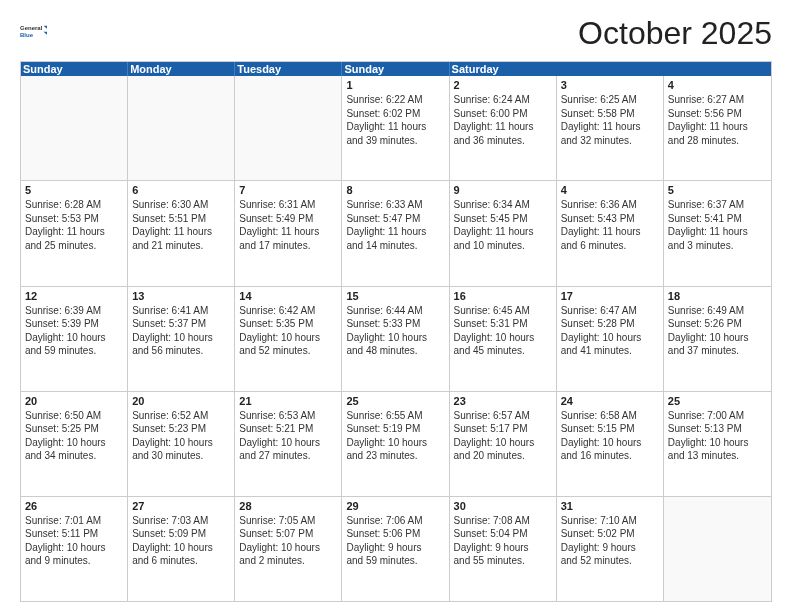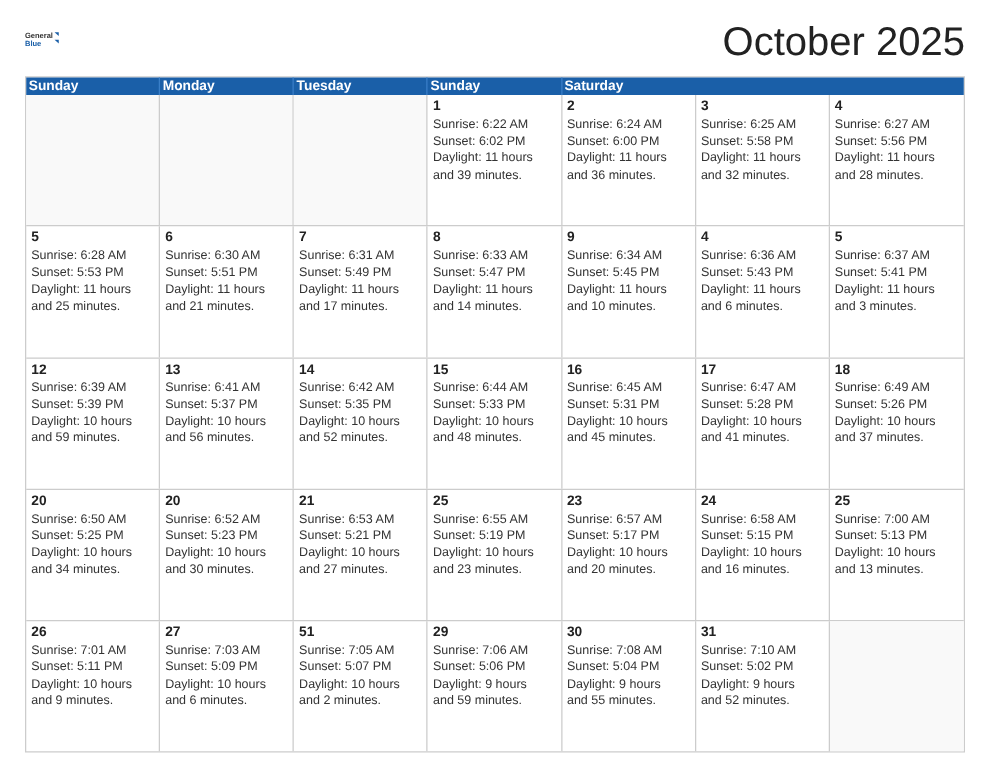--- a/index.html
+++ b/index.html
@@ -239,21 +239,21 @@
         <div class="cal-row">
           <div class="cal-cell">
             <div class="day-num">26</div>
             <div class="cell-info">Sunrise: 7:01 AM<br>Sunset: 5:11 PM<br>Daylight: 10 hours<br>and 9 minutes.</div>
           </div>
           <div class="cal-cell">
             <div class="day-num">27</div>
             <div class="cell-info">Sunrise: 7:03 AM<br>Sunset: 5:09 PM<br>Daylight: 10 hours<br>and 6 minutes.</div>
           </div>
           <div class="cal-cell">
-            <div class="day-num">51</div>
+            <div class="day-num">28</div>
             <div class="cell-info">Sunrise: 7:05 AM<br>Sunset: 5:07 PM<br>Daylight: 10 hours<br>and 2 minutes.</div>
           </div>
           <div class="cal-cell">
             <div class="day-num">29</div>
             <div class="cell-info">Sunrise: 7:06 AM<br>Sunset: 5:06 PM<br>Daylight: 9 hours<br>and 59 minutes.</div>
           </div>
           <div class="cal-cell">
             <div class="day-num">30</div>
             <div class="cell-info">Sunrise: 7:08 AM<br>Sunset: 5:04 PM<br>Daylight: 9 hours<br>and 55 minutes.</div>
           </div>

